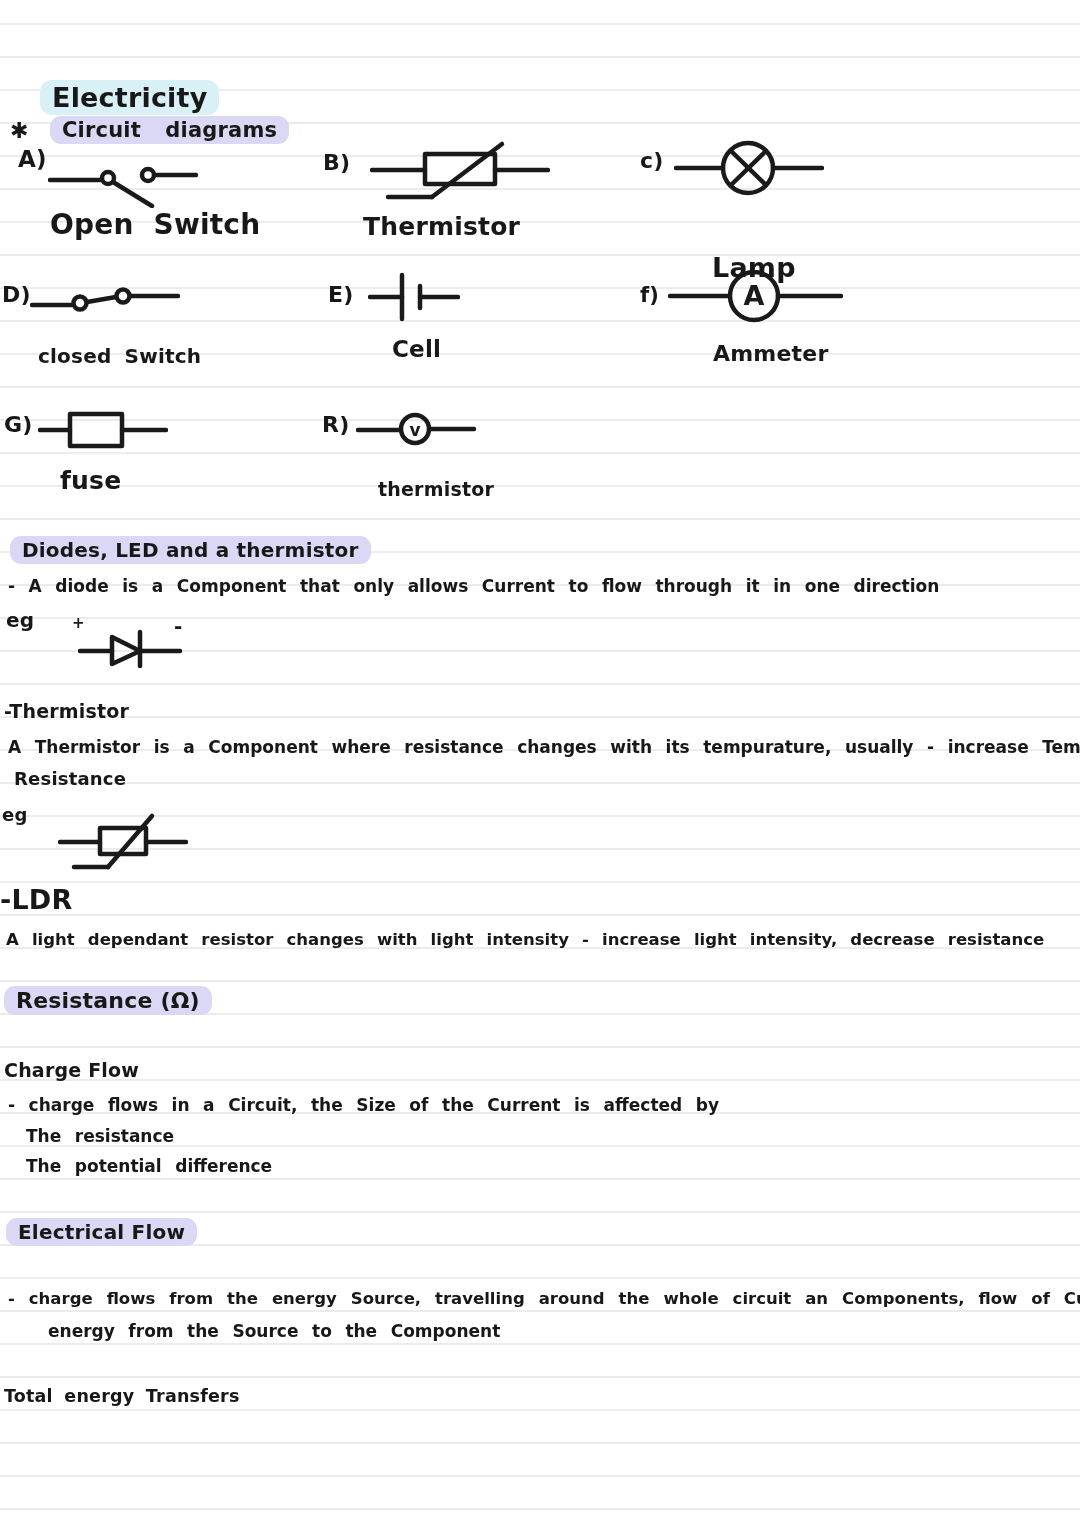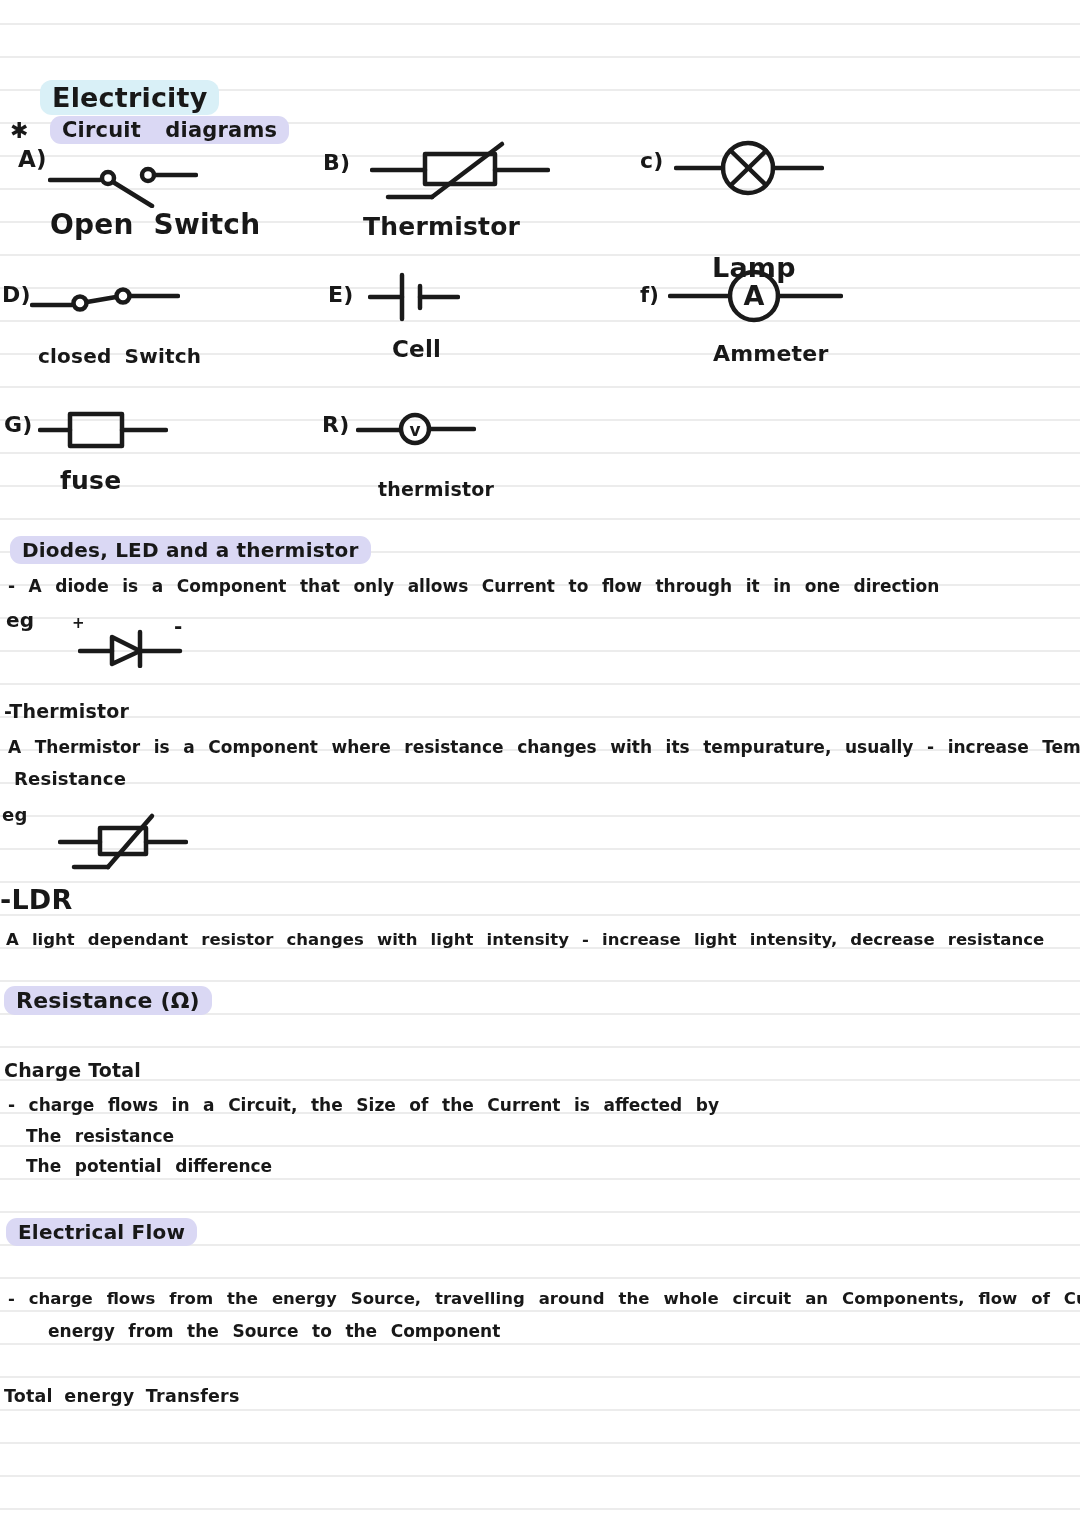--- a/index.html
+++ b/index.html
@@ -132,21 +132,21 @@
     <path class="stroke" d="M16 57 H50"></path>
     <path class="stroke" d="M50 57 L94 6"></path>
   </svg>
 
   <div class="abs hand" style="left:0px;top:884px;font-size:27px;">-LDR</div>
   <div class="abs body-line" style="left:6px;top:930px;font-size:16.5px;">A light dependant resistor changes with light intensity - increase light intensity, decrease resistance</div>
 
   <div class="abs hand" style="left:16px;top:986px;font-size:22px;">
     <span class="hl hl-lav">Resistance (Ω)</span>
   </div>
-  <div class="abs hand" style="left:4px;top:1059px;font-size:19px;">Charge Total</div>
+  <div class="abs hand" style="left:4px;top:1059px;font-size:19px;">Charge Flow</div>
   <div class="abs body-line" style="left:8px;top:1095px;">- charge flows in a Circuit, the Size of the Current is affected by</div>
   <div class="abs body-line" style="left:26px;top:1126px;">The resistance</div>
   <div class="abs body-line" style="left:26px;top:1156px;">The potential difference</div>
 
   <div class="abs hand" style="left:18px;top:1218px;font-size:20px;">
     <span class="hl hl-lav">Electrical Flow</span>
   </div>
   <div class="abs body-line clip" style="left:8px;top:1289px;font-size:16.5px;word-spacing:.5em;">- charge flows from the energy Source, travelling around the whole circuit an Components, flow of Current transfers</div>
   <div class="abs body-line" style="left:48px;top:1321px;">energy from the Source to the Component</div>
 

